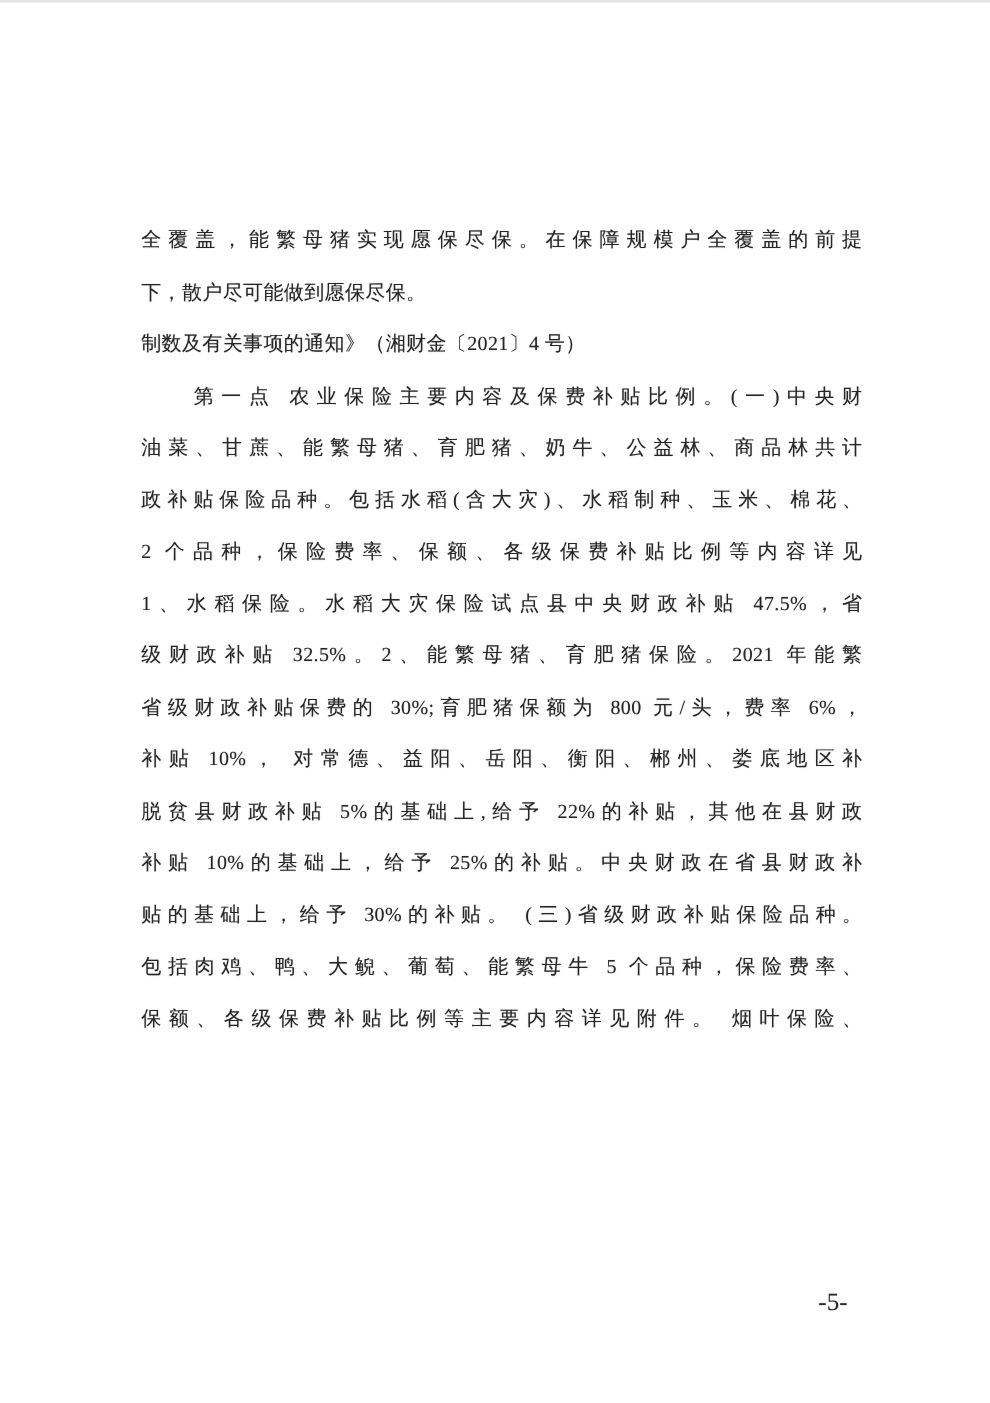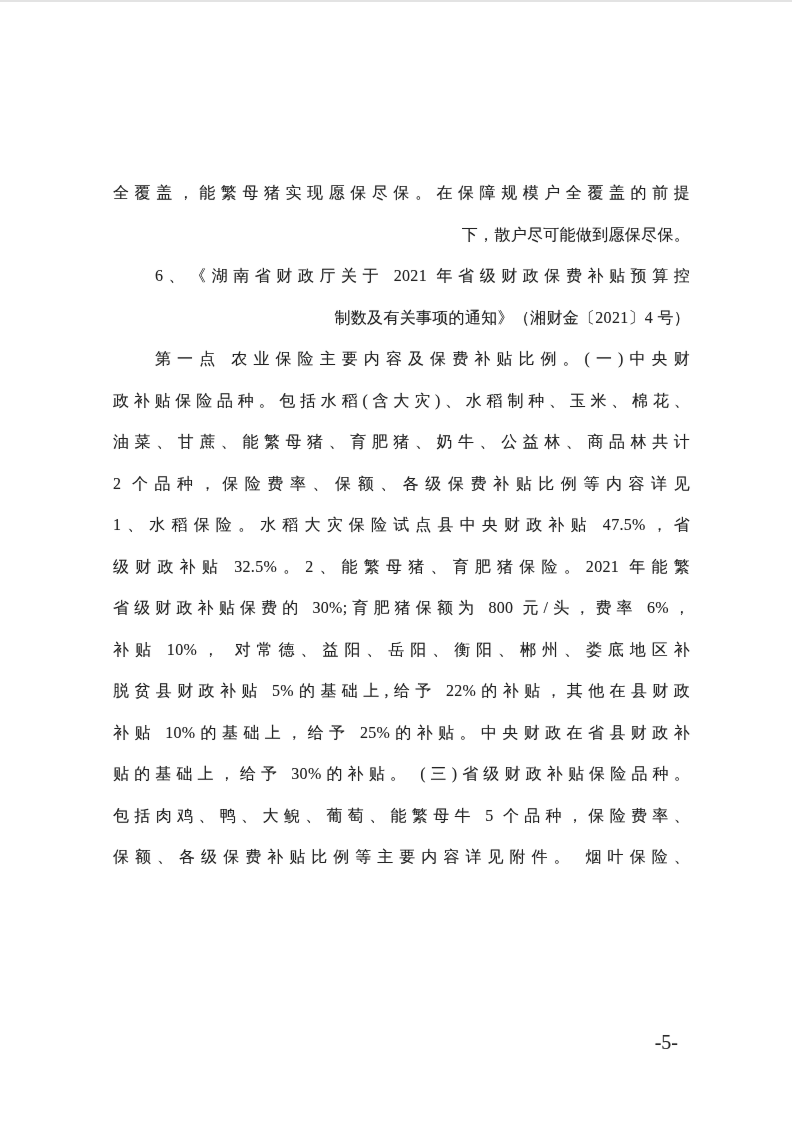--- a/index.html
+++ b/index.html
@@ -29,21 +29,21 @@
     font-size: 16px;
     line-height: 41.5px;
     color: #262626;
     letter-spacing: 0.3px;
     text-shadow: 0 0 1px rgba(38,38,38,0.35);
     margin-top: 35px;
   }
   .line {
     height: 41.5px;
     white-space: normal;
-    text-align: right;
+    text-align: left;
   }
   .line.fill {
     text-align: justify;
     text-align-last: justify;
   }
   .line.indent {
     text-indent: 42px;
   }
   .page-number {
     position: absolute;
@@ -56,25 +56,24 @@
   }
 </style>
 </head>
 <body style="background: rgb(255, 255, 255);">
 
 <div class="scan-top-edge"></div>
 
 <div class="text-block" style="color: rgb(38, 38, 38);">
     <div class="line fill">全覆盖，能繁母猪实现愿保尽保。在保障规模户全覆盖的前提</div>
     <div class="line">下，散户尽可能做到愿保尽保。</div>
-    <div class="line fill indent">6、《湖南省财政厅关于 2021 年省级财政保费补贴预算控</div>
     <div class="line">制数及有关事项的通知》（湘财金〔2021〕4 号）</div>
     <div class="line fill indent">第一点 农业保险主要内容及保费补贴比例。(一)中央财</div>
+    <div class="line fill">油菜、甘蔗、能繁母猪、育肥猪、奶牛、公益林、商品林共计</div>
     <div class="line fill">政补贴保险品种。包括水稻(含大灾)、水稻制种、玉米、棉花、</div>
-    <div class="line fill">油菜、甘蔗、能繁母猪、育肥猪、奶牛、公益林、商品林共计</div>
     <div class="line fill">2 个品种，保险费率、保额、各级保费补贴比例等内容详见</div>
     <div class="line fill">1、水稻保险。水稻大灾保险试点县中央财政补贴 47.5%，省</div>
     <div class="line fill">级财政补贴 32.5%。2、能繁母猪、育肥猪保险。2021 年能繁</div>
     <div class="line fill">省级财政补贴保费的 30%;育肥猪保额为 800 元/头，费率 6%，</div>
     <div class="line fill">补贴 10%， 对常德、益阳、岳阳、衡阳、郴州、娄底地区补</div>
     <div class="line fill">脱贫县财政补贴 5%的基础上,给予 22%的补贴，其他在县财政</div>
     <div class="line fill">补贴 10%的基础上，给予 25%的补贴。中央财政在省县财政补</div>
     <div class="line fill">贴的基础上，给予 30%的补贴。 (三)省级财政补贴保险品种。</div>
     <div class="line fill">包括肉鸡、鸭、大鲵、葡萄、能繁母牛 5 个品种，保险费率、</div>
     <div class="line fill">保额、各级保费补贴比例等主要内容详见附件。 烟叶保险、</div>

